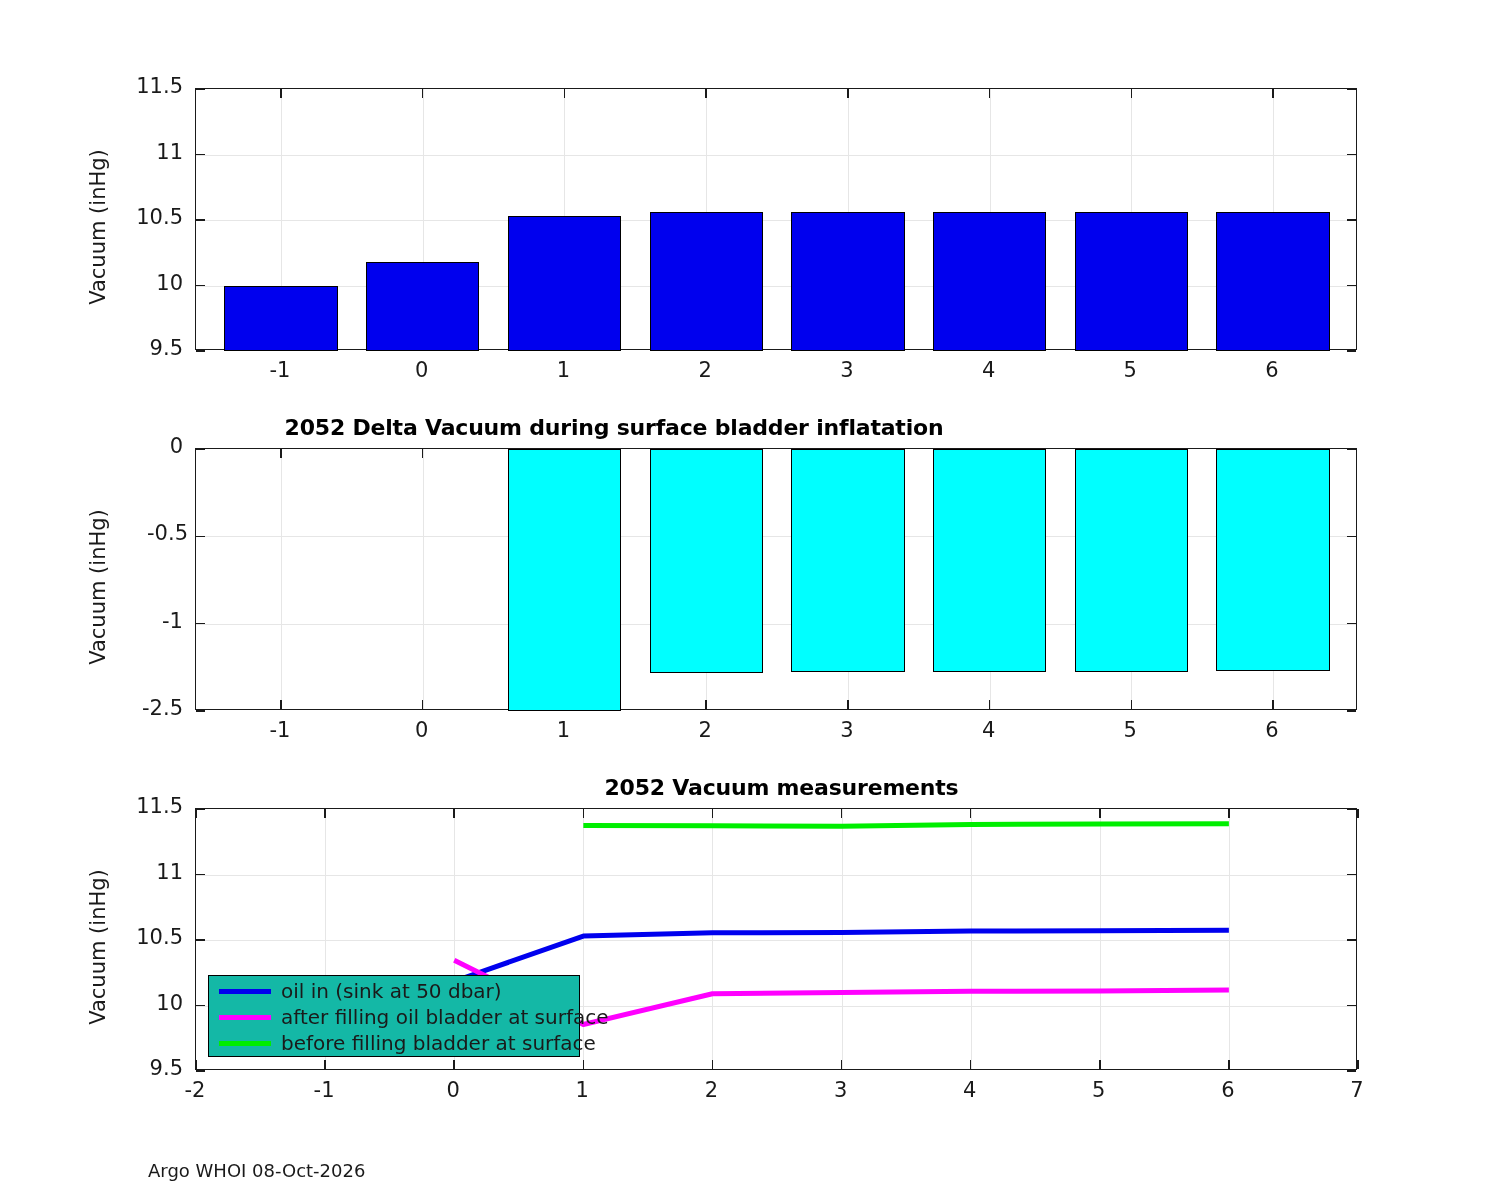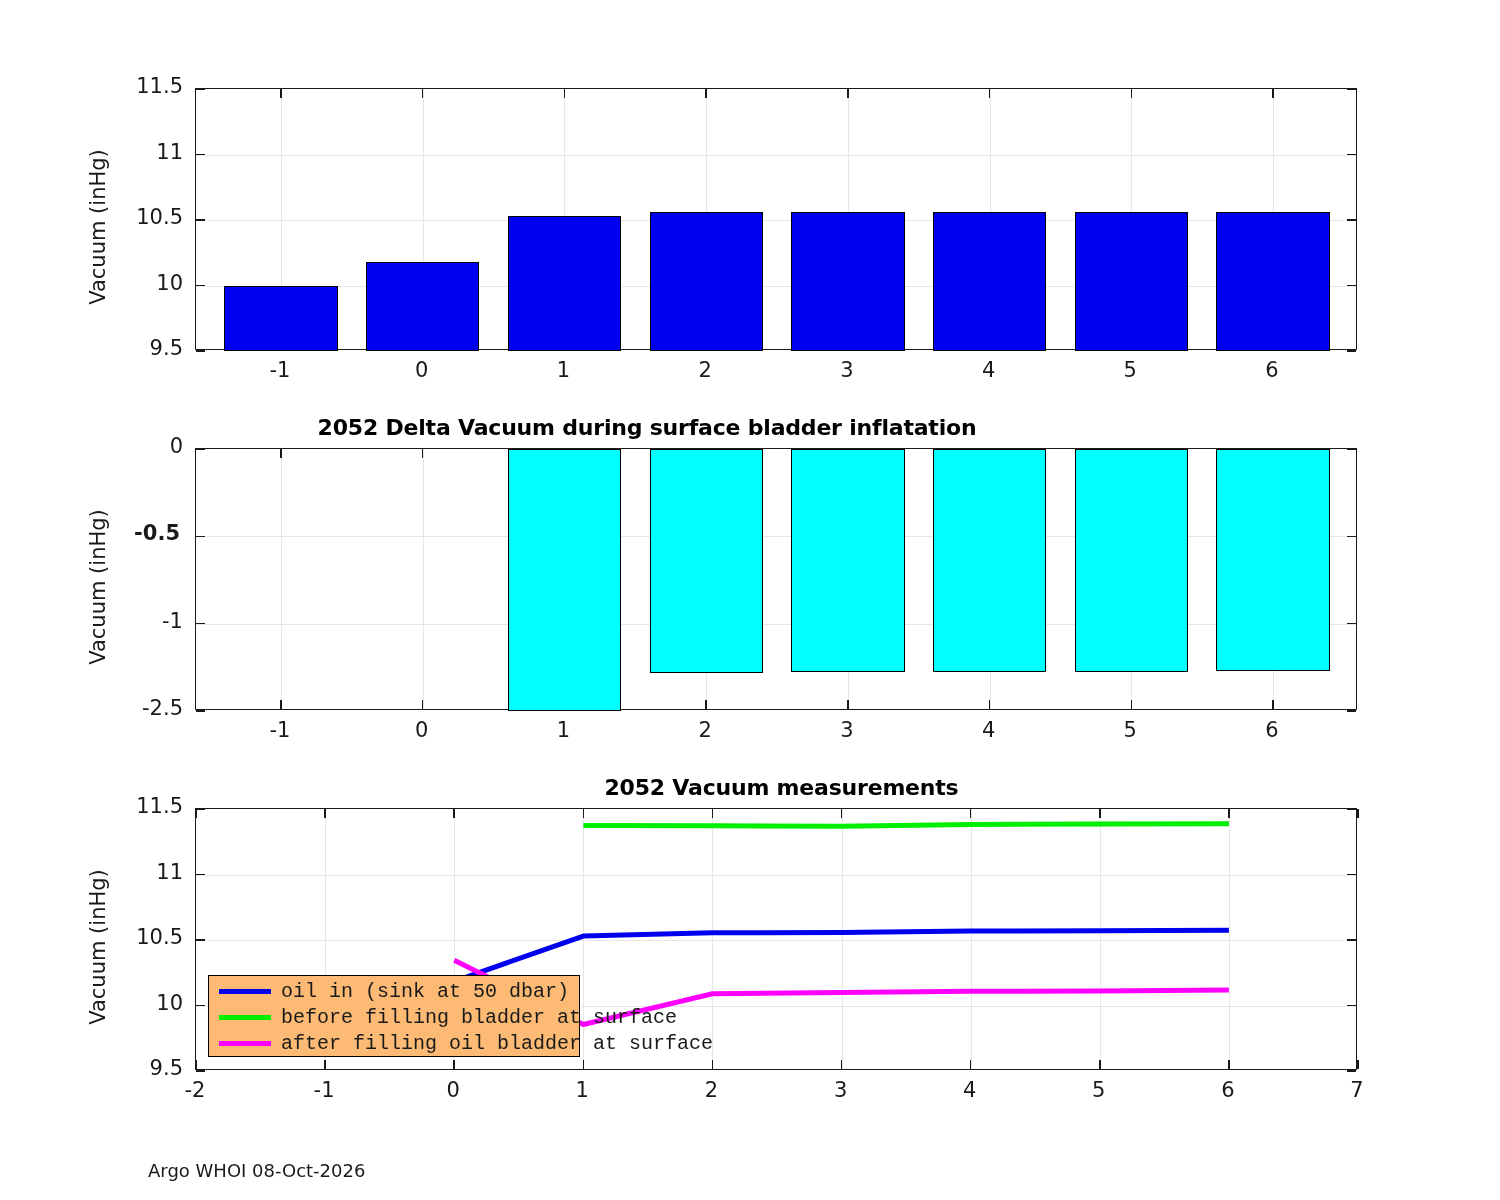--- a/index.html
+++ b/index.html
@@ -101,25 +101,24 @@
     white-space: nowrap;
     transform-origin: 50% 50%;
   }
   .bar {
     position: absolute;
     box-sizing: border-box;
     border: 1.4px solid #000000;
   }
   .legend-box {
     position: absolute;
-    background: #fdba74;
+    background: #14b8a6;
     border: 1.4px solid #000000;
     box-sizing: border-box;
     z-index: 30;
-    font-family: Liberation Mono, monospace;
   }
   .legend-row {
     position: relative;
     height: 26px;
     display: flex;
     align-items: center;
   }
   .legend-swatch {
     width: 52px;
     height: 5px;
@@ -206,21 +205,21 @@
       <div class="xlabel-text" style="left:230.0px; top:303px; width:100px;">-1</div>
       <div class="xlabel-text" style="left:371.7px; top:303px; width:100px;">0</div>
       <div class="xlabel-text" style="left:513.4px; top:303px; width:100px;">1</div>
       <div class="xlabel-text" style="left:655.1px; top:303px; width:100px;">2</div>
       <div class="xlabel-text" style="left:796.9px; top:303px; width:100px;">3</div>
       <div class="xlabel-text" style="left:938.6px; top:303px; width:100px;">4</div>
       <div class="xlabel-text" style="left:1080.3px; top:303px; width:100px;">5</div>
       <div class="xlabel-text" style="left:1222.0px; top:303px; width:100px;">6</div>
     </div>
 
-  <div class="panel" style="left:0px; top:415px; width:1228px; height:330px;padding-left:22px;">
+  <div class="panel" style="left:0px; top:415px; width:1228px; height:330px;">
     <div class="plot-title" style="top:0px;">2052 Delta Vacuum during surface bladder inflatation</div>
     <div class="axis-name" style="left:-12px; top:160px; width:220px; text-align:center; transform:rotate(-90deg);">Vacuum (inHg)</div>
     <div class="axes-frame" id="ax2" style="left:195px; top:33px; width:1162px; height:262px;">
         <div class="gridline-h" style="top:174.7px;"></div>
         <div class="gridline-h" style="top:87.3px;"></div>
         <div class="gridline-v" style="left:85.0px;"></div>
         <div class="gridline-v" style="left:226.7px;"></div>
         <div class="gridline-v" style="left:368.4px;"></div>
         <div class="gridline-v" style="left:510.1px;"></div>
         <div class="gridline-v" style="left:651.9px;"></div>
@@ -253,21 +252,21 @@
         <div class="tick-x-top" style="left:1076.2px;"></div>
         <div class="bar" style="left:311.8px; top:0.0px; width:113.4px; height:262.0px; background:#00ffff;"></div>
         <div class="bar" style="left:453.5px; top:0.0px; width:113.4px; height:224.4px; background:#00ffff;"></div>
         <div class="bar" style="left:595.2px; top:0.0px; width:113.4px; height:222.7px; background:#00ffff;"></div>
         <div class="bar" style="left:736.9px; top:0.0px; width:113.4px; height:222.7px; background:#00ffff;"></div>
         <div class="bar" style="left:878.6px; top:0.0px; width:113.4px; height:222.7px; background:#00ffff;"></div>
         <div class="bar" style="left:1020.3px; top:0.0px; width:113.4px; height:221.8px; background:#00ffff;"></div>
       </div>
   <div class="ylabel-text" style="left:87px; top:281.0px; width:96px;">-2.5</div>
       <div class="ylabel-text" style="left:87px; top:193.7px; width:96px;">-1</div>
-      <div class="ylabel-text" style="left:84px; top:106.3px; width:96px;font-weight:bold;">-0.5</div>
+      <div class="ylabel-text" style="left:92px; top:106.3px; width:96px;">-0.5</div>
       <div class="ylabel-text" style="left:87px; top:19.0px; width:96px;">0</div>
       <div class="xlabel-text" style="left:230.0px; top:303px; width:100px;">-1</div>
       <div class="xlabel-text" style="left:371.7px; top:303px; width:100px;">0</div>
       <div class="xlabel-text" style="left:513.4px; top:303px; width:100px;">1</div>
       <div class="xlabel-text" style="left:655.1px; top:303px; width:100px;">2</div>
       <div class="xlabel-text" style="left:796.9px; top:303px; width:100px;">3</div>
       <div class="xlabel-text" style="left:938.6px; top:303px; width:100px;">4</div>
       <div class="xlabel-text" style="left:1080.3px; top:303px; width:100px;">5</div>
       <div class="xlabel-text" style="left:1222.0px; top:303px; width:100px;">6</div>
     </div>
@@ -323,26 +322,26 @@
           <polyline points="258.22,151.30 387.33,215.49 516.44,184.71 645.56,183.40 774.67,182.35 903.78,182.09 1032.89,181.04" fill="none" stroke="#ff00ff" stroke-width="5" stroke-linejoin="round" stroke-linecap="butt"></polyline>
         </svg>
       </div>
 
     <div class="legend-box" id="legend3" style="left:208px; top:200px; width:372px; height:82px; padding-top:2px;">
       <div class="legend-row">
         <div class="legend-swatch" id="lsw0" style="background: rgb(0, 0, 238);"></div>
         <div class="legend-label">oil in (sink at 50 dbar)</div>
       </div>
       <div class="legend-row">
+        <div class="legend-swatch" id="lsw2" style="background: rgb(255, 0, 255);"></div>
+        <div class="legend-label">after filling oil bladder at surface</div>
+      </div>
+      <div class="legend-row">
         <div class="legend-swatch" id="lsw1" style="background: rgb(0, 238, 0);"></div>
         <div class="legend-label">before filling bladder at surface</div>
-      </div>
-      <div class="legend-row">
-        <div class="legend-swatch" id="lsw2" style="background: rgb(255, 0, 255);"></div>
-        <div class="legend-label">after filling oil bladder at surface</div>
       </div>
     </div>
   <div class="ylabel-text" style="left:87px; top:281.0px; width:96px;">9.5</div>
       <div class="ylabel-text" style="left:87px; top:215.5px; width:96px;">10</div>
       <div class="ylabel-text" style="left:87px; top:150.0px; width:96px;">10.5</div>
       <div class="ylabel-text" style="left:87px; top:84.5px; width:96px;">11</div>
       <div class="ylabel-text" style="left:87px; top:19.0px; width:96px;">11.5</div>
       <div class="xlabel-text" style="left:145.0px; top:303px; width:100px;">-2</div>
       <div class="xlabel-text" style="left:274.1px; top:303px; width:100px;">-1</div>
       <div class="xlabel-text" style="left:403.2px; top:303px; width:100px;">0</div>

